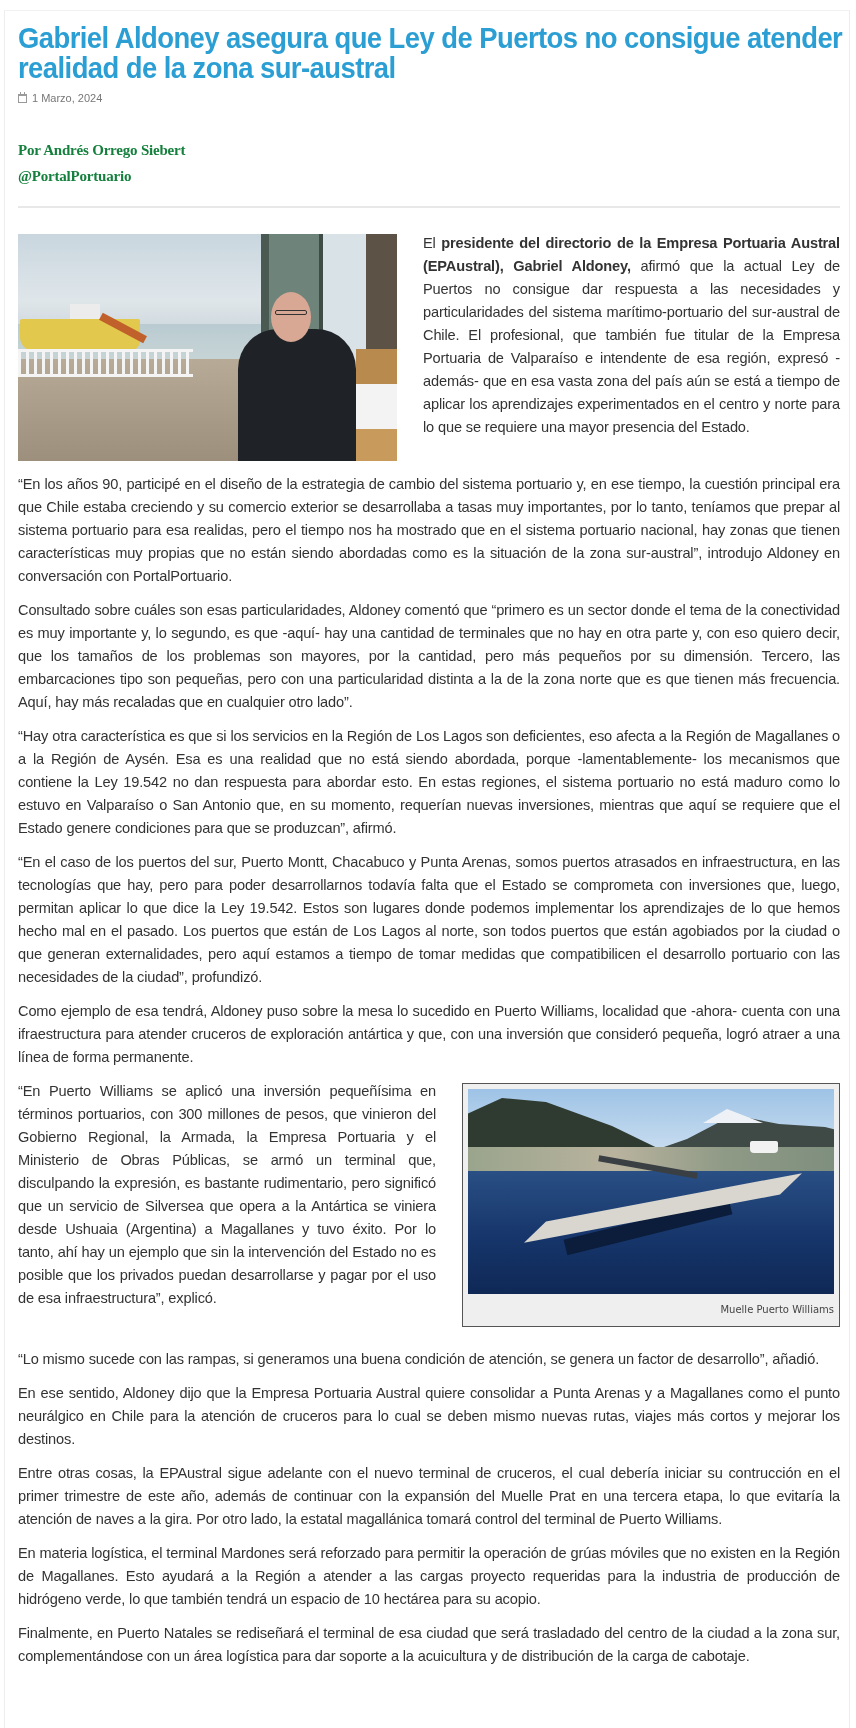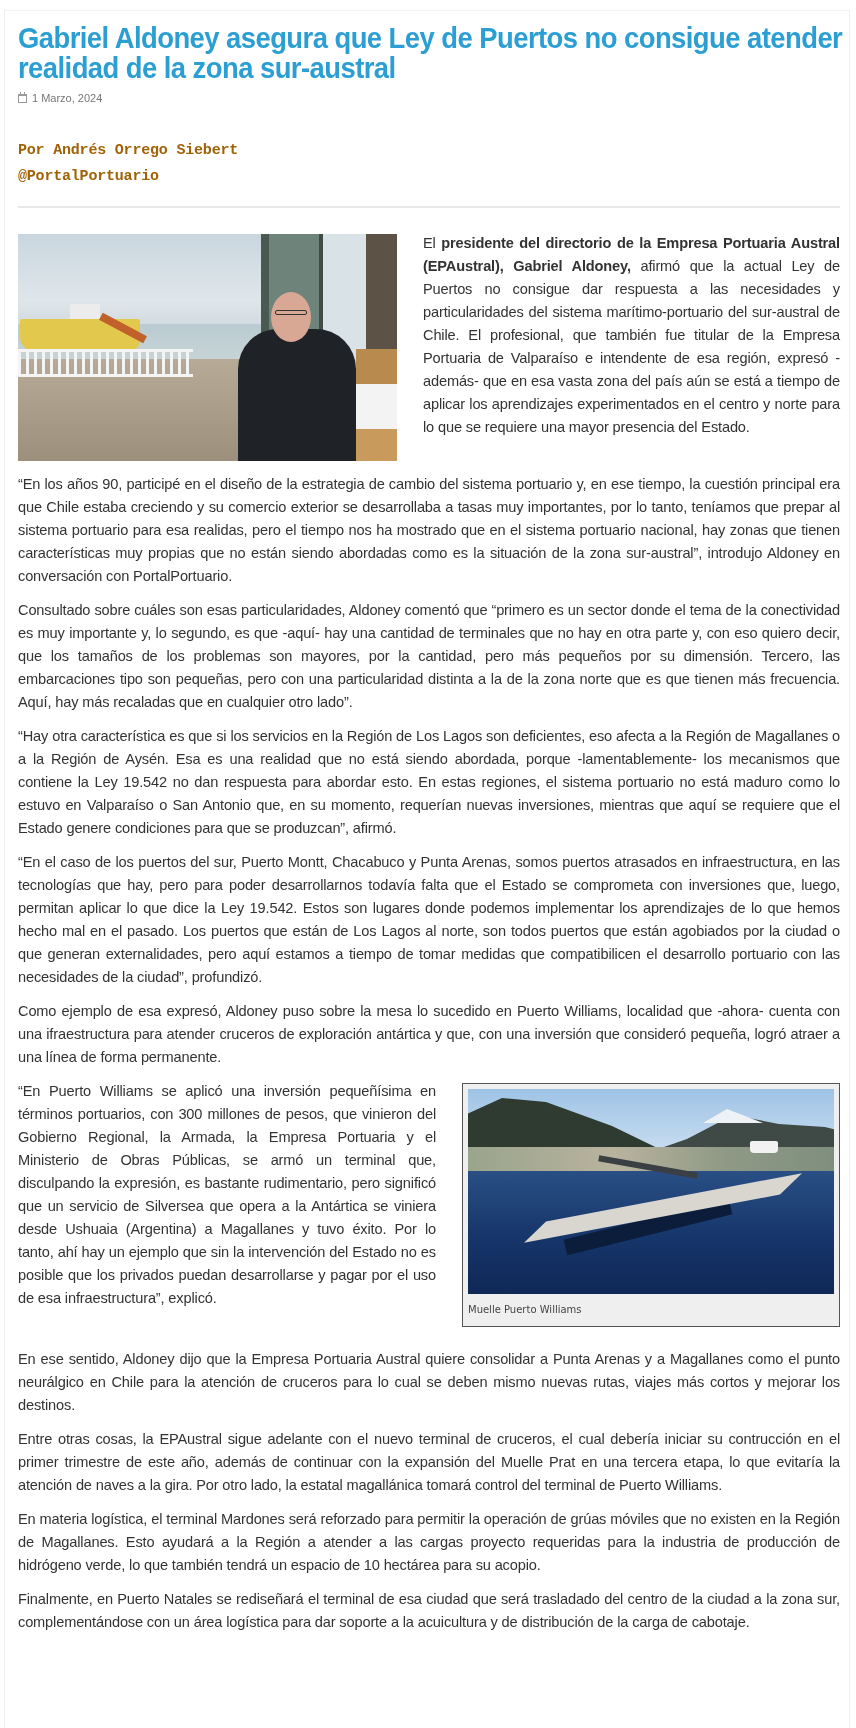--- a/index.html
+++ b/index.html
@@ -15,21 +15,21 @@
     font-family: "Liberation Sans", sans-serif; font-weight: bold; color: #2b9fd4;
     font-size: 29.5px; line-height: 30px; letter-spacing: -0.6px; margin-top: 0;
     transform: scaleX(0.93); transform-origin: left top; width: 890px;
   }
   .meta { display: flex; align-items: center; margin-top: 8px; height: 14px; }
   .cal-icon { width: 9px; height: 9px; border: 1px solid #9a9a9a; border-top-width: 2px; margin-right: 5px; position: relative; }
   .cal-icon::before, .cal-icon::after { content: ""; position: absolute; top: -4px; width: 1px; height: 3px; background: #9a9a9a; }
   .cal-icon::before { left: 1px; } .cal-icon::after { right: 1px; }
   .date { font-family: "Liberation Sans", sans-serif; font-size: 11px; color: #777; }
   .author, .handle {
-    font-family: Liberation Mono, monospace; font-weight: bold; font-size: 15px; color: #a16207;
+    font-family: Liberation Serif, serif; font-weight: bold; font-size: 15px; color: #15803d;
     letter-spacing: -0.2px;
   }
   .author { margin-top: 37px; }
   .handle { margin-top: 9px; }
   .sep { height: 2px; background: #e8e8e8; margin-top: 21px; width: 822px; }
   p.body {
     font-family: "Liberation Sans", sans-serif; font-size: 14.6px; line-height: 23px;
     text-align: justify; color: #333; letter-spacing: -0.15px;
   }
   .lead-wrap { margin-top: 24px; }
@@ -62,21 +62,21 @@
   .fig2 .mtn1 { position: absolute; left: -10px; top: 5px; width: 220px; height: 80px; background: #2f3b30; clip-path: polygon(0 30%, 20% 5%, 40% 10%, 70% 40%, 100% 80%, 100% 100%, 0 100%); }
   .fig2 .mtn2 { position: absolute; left: 150px; top: 20px; width: 230px; height: 60px; background: #3f4a46; clip-path: polygon(0 90%, 30% 50%, 50% 10%, 70% 25%, 90% 30%, 100% 40%, 100% 100%, 0 100%); }
   .fig2 .snow { position: absolute; left: 235px; top: 20px; width: 60px; height: 14px; background: #eef2f6; clip-path: polygon(0 100%, 40% 0, 100% 100%); }
   .fig2 .town { position: absolute; left: 0; top: 58px; width: 100%; height: 26px; background: linear-gradient(90deg, #9aa48c, #b9b39e 40%, #8f9a86 70%, #7f8f7e); }
   .fig2 .water { position: absolute; left: 0; top: 82px; width: 100%; height: 123px; background: linear-gradient(#294f84, #16356a 55%, #0f2856); }
   .fig2 .pier-back { position: absolute; left: 130px; top: 75px; width: 100px; height: 6px; background: #3a3f44; transform: rotate(10deg); }
   .fig2 .pier { position: absolute; left: 95px; top: 108px; width: 200px; height: 22px; background: #d9d6cf; transform: skewX(-52deg) rotate(-14deg); }
   .fig2 .pier-shadow { position: absolute; left: 95px; top: 130px; width: 170px; height: 16px; background: #0b1d3a; transform: rotate(-14deg); }
   .fig2 .ship { position: absolute; left: 282px; top: 52px; width: 28px; height: 12px; background: #f2f2f2; border-radius: 2px 2px 4px 4px; }
   .fig2 .caption {
-    font-family: "DejaVu Sans", sans-serif; font-size: 10px; color: #444; text-align: left; margin-top: 10px;
+    font-family: "DejaVu Sans", sans-serif; font-size: 10px; color: #444; text-align: right; margin-top: 10px;
   }
 </style>
 </head>
 <body>
 
 <div class="card">
   <div class="inner">
     <h1 class="title" style="margin-top:0px;">Gabriel Aldoney asegura que Ley de Puertos no consigue atender realidad de la zona sur-austral</h1>
     <div class="meta">
       <span class="cal-icon"></span>
@@ -104,21 +104,21 @@
         <div class="glasses"></div>
       </div>
       <p class="body"><span>El </span><strong>presidente del directorio de la Empresa Portuaria Austral (EPAustral), Gabriel Aldoney,</strong><span> afirmó que la actual Ley de Puertos no consigue dar respuesta a las necesidades y particularidades del sistema marítimo-portuario del sur-austral de Chile. El profesional, que también fue titular de la Empresa Portuaria de Valparaíso e intendente de esa región, expresó -además- que en esa vasta zona del país aún se está a tiempo de aplicar los aprendizajes experimentados en el centro y norte para lo que se requiere una mayor presencia del Estado.</span></p>
       <div class="clear"></div>
     </div>
 
     <p class="body para" style="margin-top:2px;">“En los años 90, participé en el diseño de la estrategia de cambio del sistema portuario y, en ese tiempo, la cuestión principal era que Chile  estaba creciendo y su comercio exterior se desarrollaba a tasas muy importantes, por lo tanto, teníamos que prepar al sistema portuario para esa realidas, pero el tiempo nos ha mostrado que en el sistema portuario nacional, hay zonas que tienen características muy propias que no están siendo abordadas como es la situación de la zona sur-austral”, introdujo Aldoney en conversación con PortalPortuario.</p>
     <p class="body para">Consultado sobre cuáles son esas particularidades, Aldoney comentó que “primero es un sector donde el tema de la conectividad es muy importante y, lo segundo, es que -aquí- hay una cantidad de terminales que no hay en otra parte y, con eso quiero decir, que los tamaños de los problemas son mayores, por la cantidad, pero más pequeños por su dimensión. Tercero, las embarcaciones tipo son pequeñas, pero con una particularidad distinta a la de la zona norte que es que tienen más frecuencia. Aquí, hay más recaladas que en cualquier otro lado”.</p>
     <p class="body para">“Hay otra característica es que si los servicios en la Región de Los Lagos son deficientes, eso afecta a la Región de Magallanes o a la Región de Aysén. Esa es una realidad que no está siendo abordada, porque -lamentablemente- los mecanismos que contiene la Ley 19.542 no dan respuesta para abordar esto. En estas regiones, el sistema portuario no está maduro como lo estuvo en Valparaíso o San Antonio que, en su momento, requerían nuevas inversiones, mientras que aquí se requiere que el Estado genere condiciones para que se produzcan”, afirmó.</p>
     <p class="body para">“En el caso de los puertos del sur, Puerto Montt, Chacabuco y Punta Arenas, somos puertos atrasados en infraestructura, en las tecnologías que hay, pero para poder desarrollarnos todavía falta que el Estado se comprometa con inversiones que, luego, permitan aplicar lo que dice la Ley 19.542. Estos son lugares donde podemos implementar los aprendizajes de lo que hemos hecho mal en el pasado. Los puertos que están de Los Lagos al norte, son todos puertos que están agobiados por la ciudad o que generan externalidades, pero aquí estamos a tiempo de tomar medidas que compatibilicen el desarrollo portuario con las necesidades de la ciudad”, profundizó.</p>
-    <p class="body para">Como ejemplo de esa expresó, Aldoney puso sobre la mesa lo sucedido en Puerto Williams, localidad que -ahora- cuenta con una ifraestructura para atender cruceros de exploración antártica y que, con una inversión que consideró pequeña, logró atraer a una línea de forma permanente.</p>
+    <p class="body para">Como ejemplo de esa tendrá, Aldoney puso sobre la mesa lo sucedido en Puerto Williams, localidad que -ahora- cuenta con una ifraestructura para atender cruceros de exploración antártica y que, con una inversión que consideró pequeña, logró atraer a una línea de forma permanente.</p>
 
     <div class="para">
       <figure class="fig2">
         <div class="photo" title="Vista aérea del muelle de Puerto Williams">
           <div class="sky2"></div>
           <div class="mtn1"></div>
           <div class="mtn2"></div>
           <div class="snow"></div>
           <div class="town"></div>
           <div class="water"></div>
@@ -126,18 +126,19 @@
           <div class="pier-back"></div>
           <div class="pier-shadow"></div>
           <div class="pier"></div>
         </div>
         <figcaption class="caption">Muelle Puerto Williams</figcaption>
       </figure>
       <p class="body">“En Puerto Williams se aplicó una inversión pequeñísima en términos portuarios, con 300 millones de pesos, que vinieron del Gobierno Regional, la Armada, la Empresa Portuaria y el Ministerio de Obras Públicas, se armó un terminal que, disculpando la expresión, es bastante rudimentario, pero significó que un servicio  de Silversea que opera a la Antártica se viniera desde Ushuaia (Argentina) a Magallanes y tuvo éxito. Por lo tanto, ahí hay un ejemplo que sin la intervención del Estado no es posible que los privados puedan desarrollarse y pagar por el uso de esa infraestructura”, explicó.</p>
       <div class="clear"></div>
     </div>
 
+    <p class="body para">“Lo mismo sucede con las rampas, si generamos una buena condición de atención, se genera un factor de desarrollo”, añadió.</p>
     <p class="body para">En ese sentido, Aldoney dijo que la Empresa Portuaria Austral quiere consolidar a Punta Arenas y a Magallanes como el punto neurálgico en Chile para la atención de cruceros para lo cual se deben mismo nuevas rutas, viajes más cortos y mejorar los destinos.</p>
     <p class="body para">Entre otras cosas, la EPAustral sigue adelante con el nuevo terminal de cruceros, el cual debería iniciar su contrucción en el primer trimestre de este año, además de continuar con la expansión del Muelle Prat en una tercera etapa, lo que evitaría la atención de naves a la gira. Por otro lado, la estatal magallánica tomará control del terminal de Puerto Williams.</p>
     <p class="body para">En materia logística,  el terminal Mardones será reforzado para permitir la operación de grúas móviles que no existen en la Región de Magallanes. Esto ayudará a la Región a atender a las cargas proyecto requeridas para la industria de producción de hidrógeno verde, lo que también tendrá un espacio de 10 hectárea para su acopio.</p>
     <p class="body para">Finalmente, en Puerto Natales se rediseñará el terminal de esa ciudad que será trasladado del centro de la ciudad a la zona sur, complementándose con un área logística para dar soporte a la acuicultura y de distribución de la carga de cabotaje.</p>
   </div>
 </div>
 
 </body></html>

